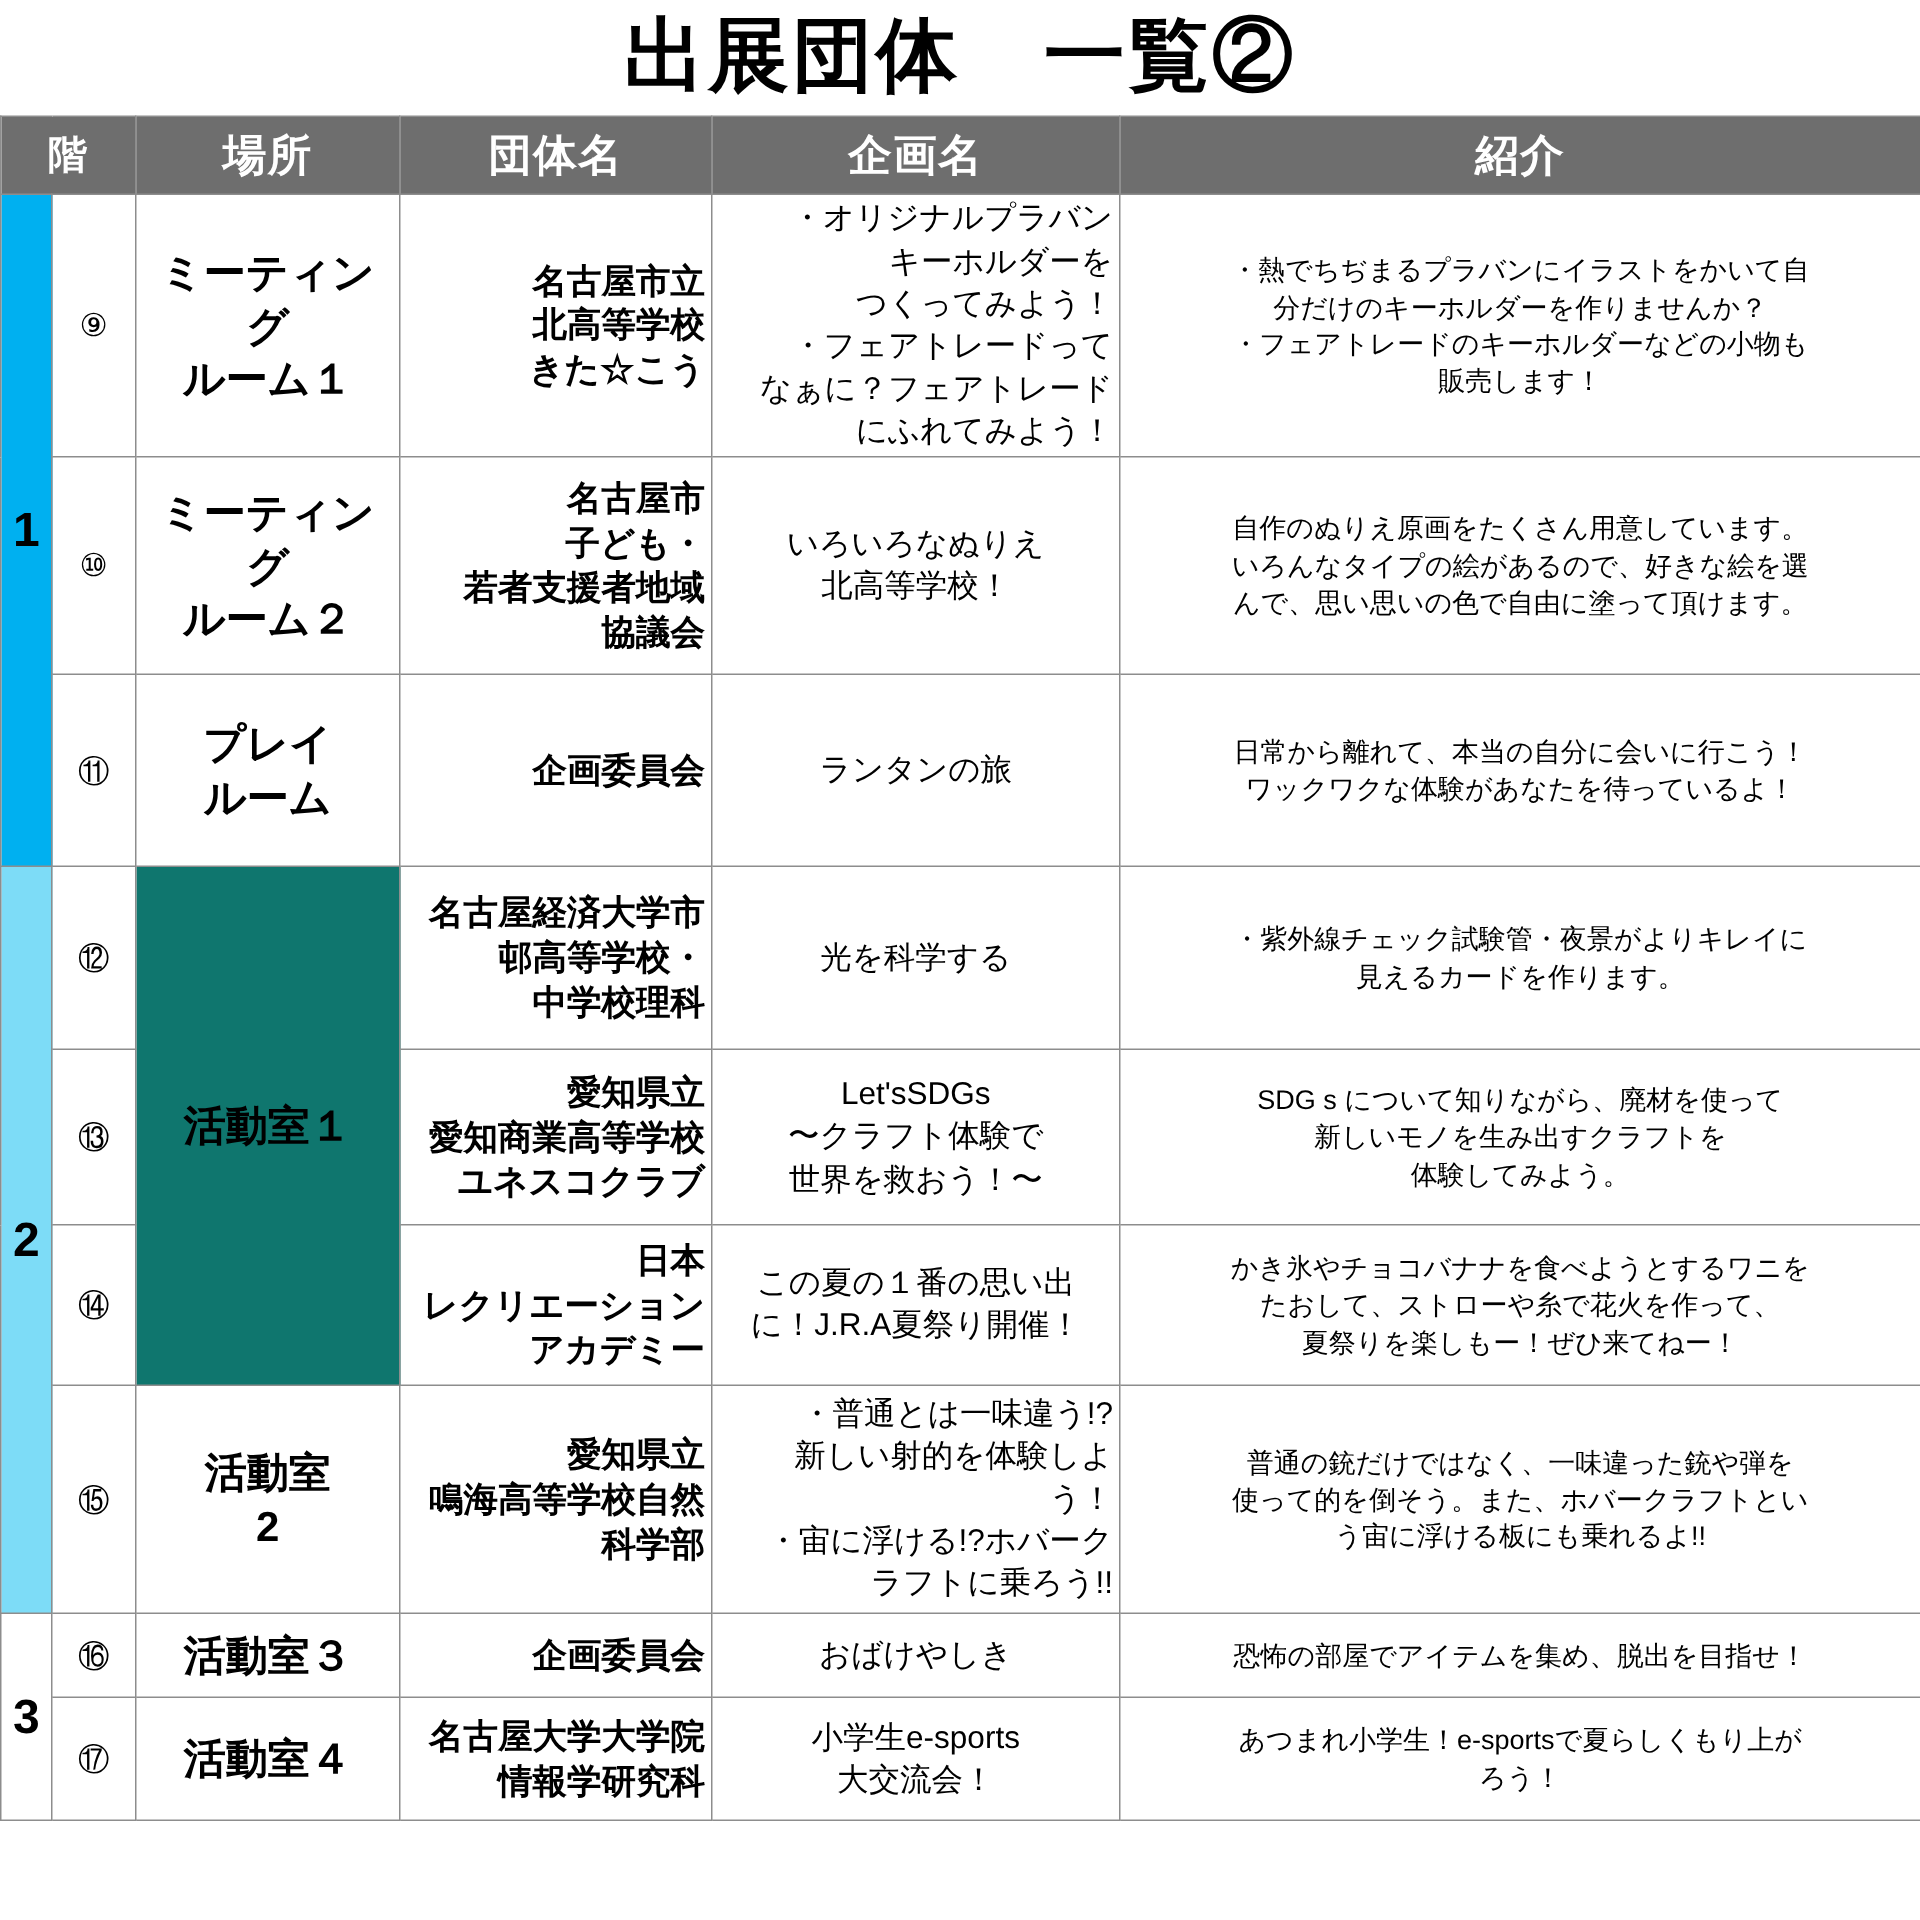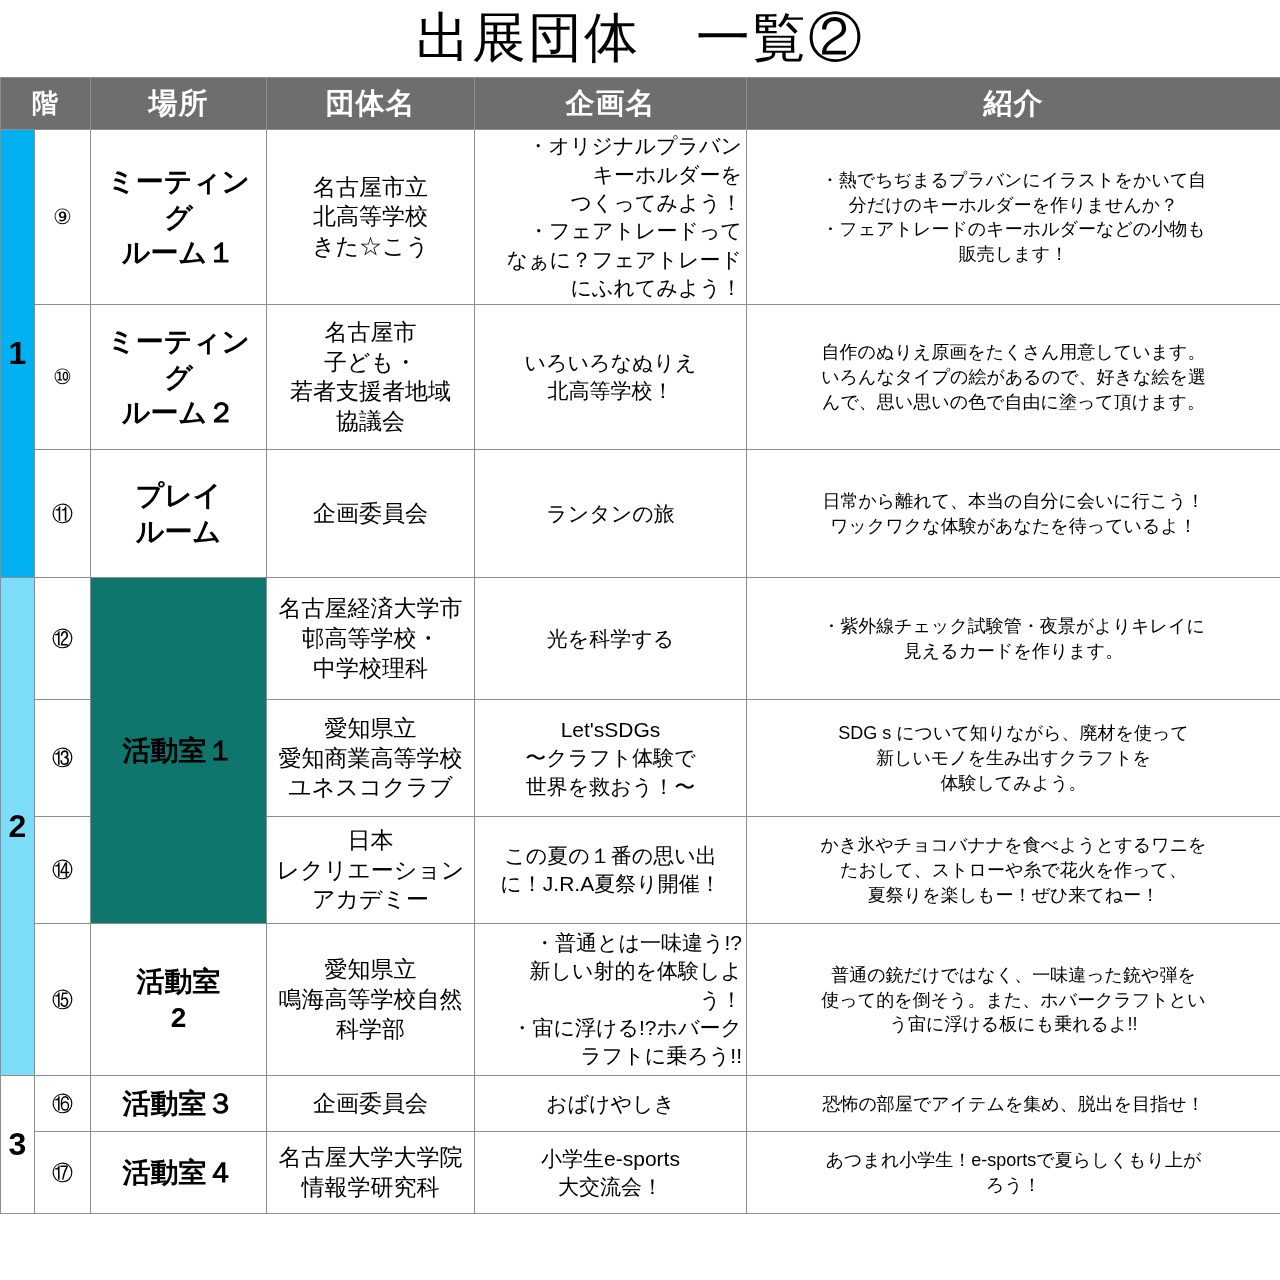--- a/index.html
+++ b/index.html
@@ -16,21 +16,21 @@
   }
   .page {
     width: 1280px;
     height: 1280px;
     position: relative;
     box-sizing: border-box;
   }
   .title {
     text-align: center;
     font-size: 54px;
-    font-weight: normal;
+    font-weight: bold;
     letter-spacing: 2px;
     padding: 8px 0 10px 0;
     color: #000;
     line-height: 1.1;
   }
   table.listing {
     border-collapse: collapse;
     width: 1280px;
     table-layout: fixed;
   }
@@ -75,23 +75,23 @@
     font-size: 21px;
     padding: 0;
   }
   td.place {
     text-align: center;
     font-size: 28px;
     font-weight: bold;
     line-height: 1.28;
   }
   td.group {
-    text-align: center;
+    text-align: right;
     font-size: 23px;
-    font-weight: normal;
+    font-weight: bold;
     line-height: 1.3;
   }
   td.plan {
     text-align: center;
     font-size: 21px;
     line-height: 1.35;
   }
   td.plan.left {
     text-align: right;
   }

